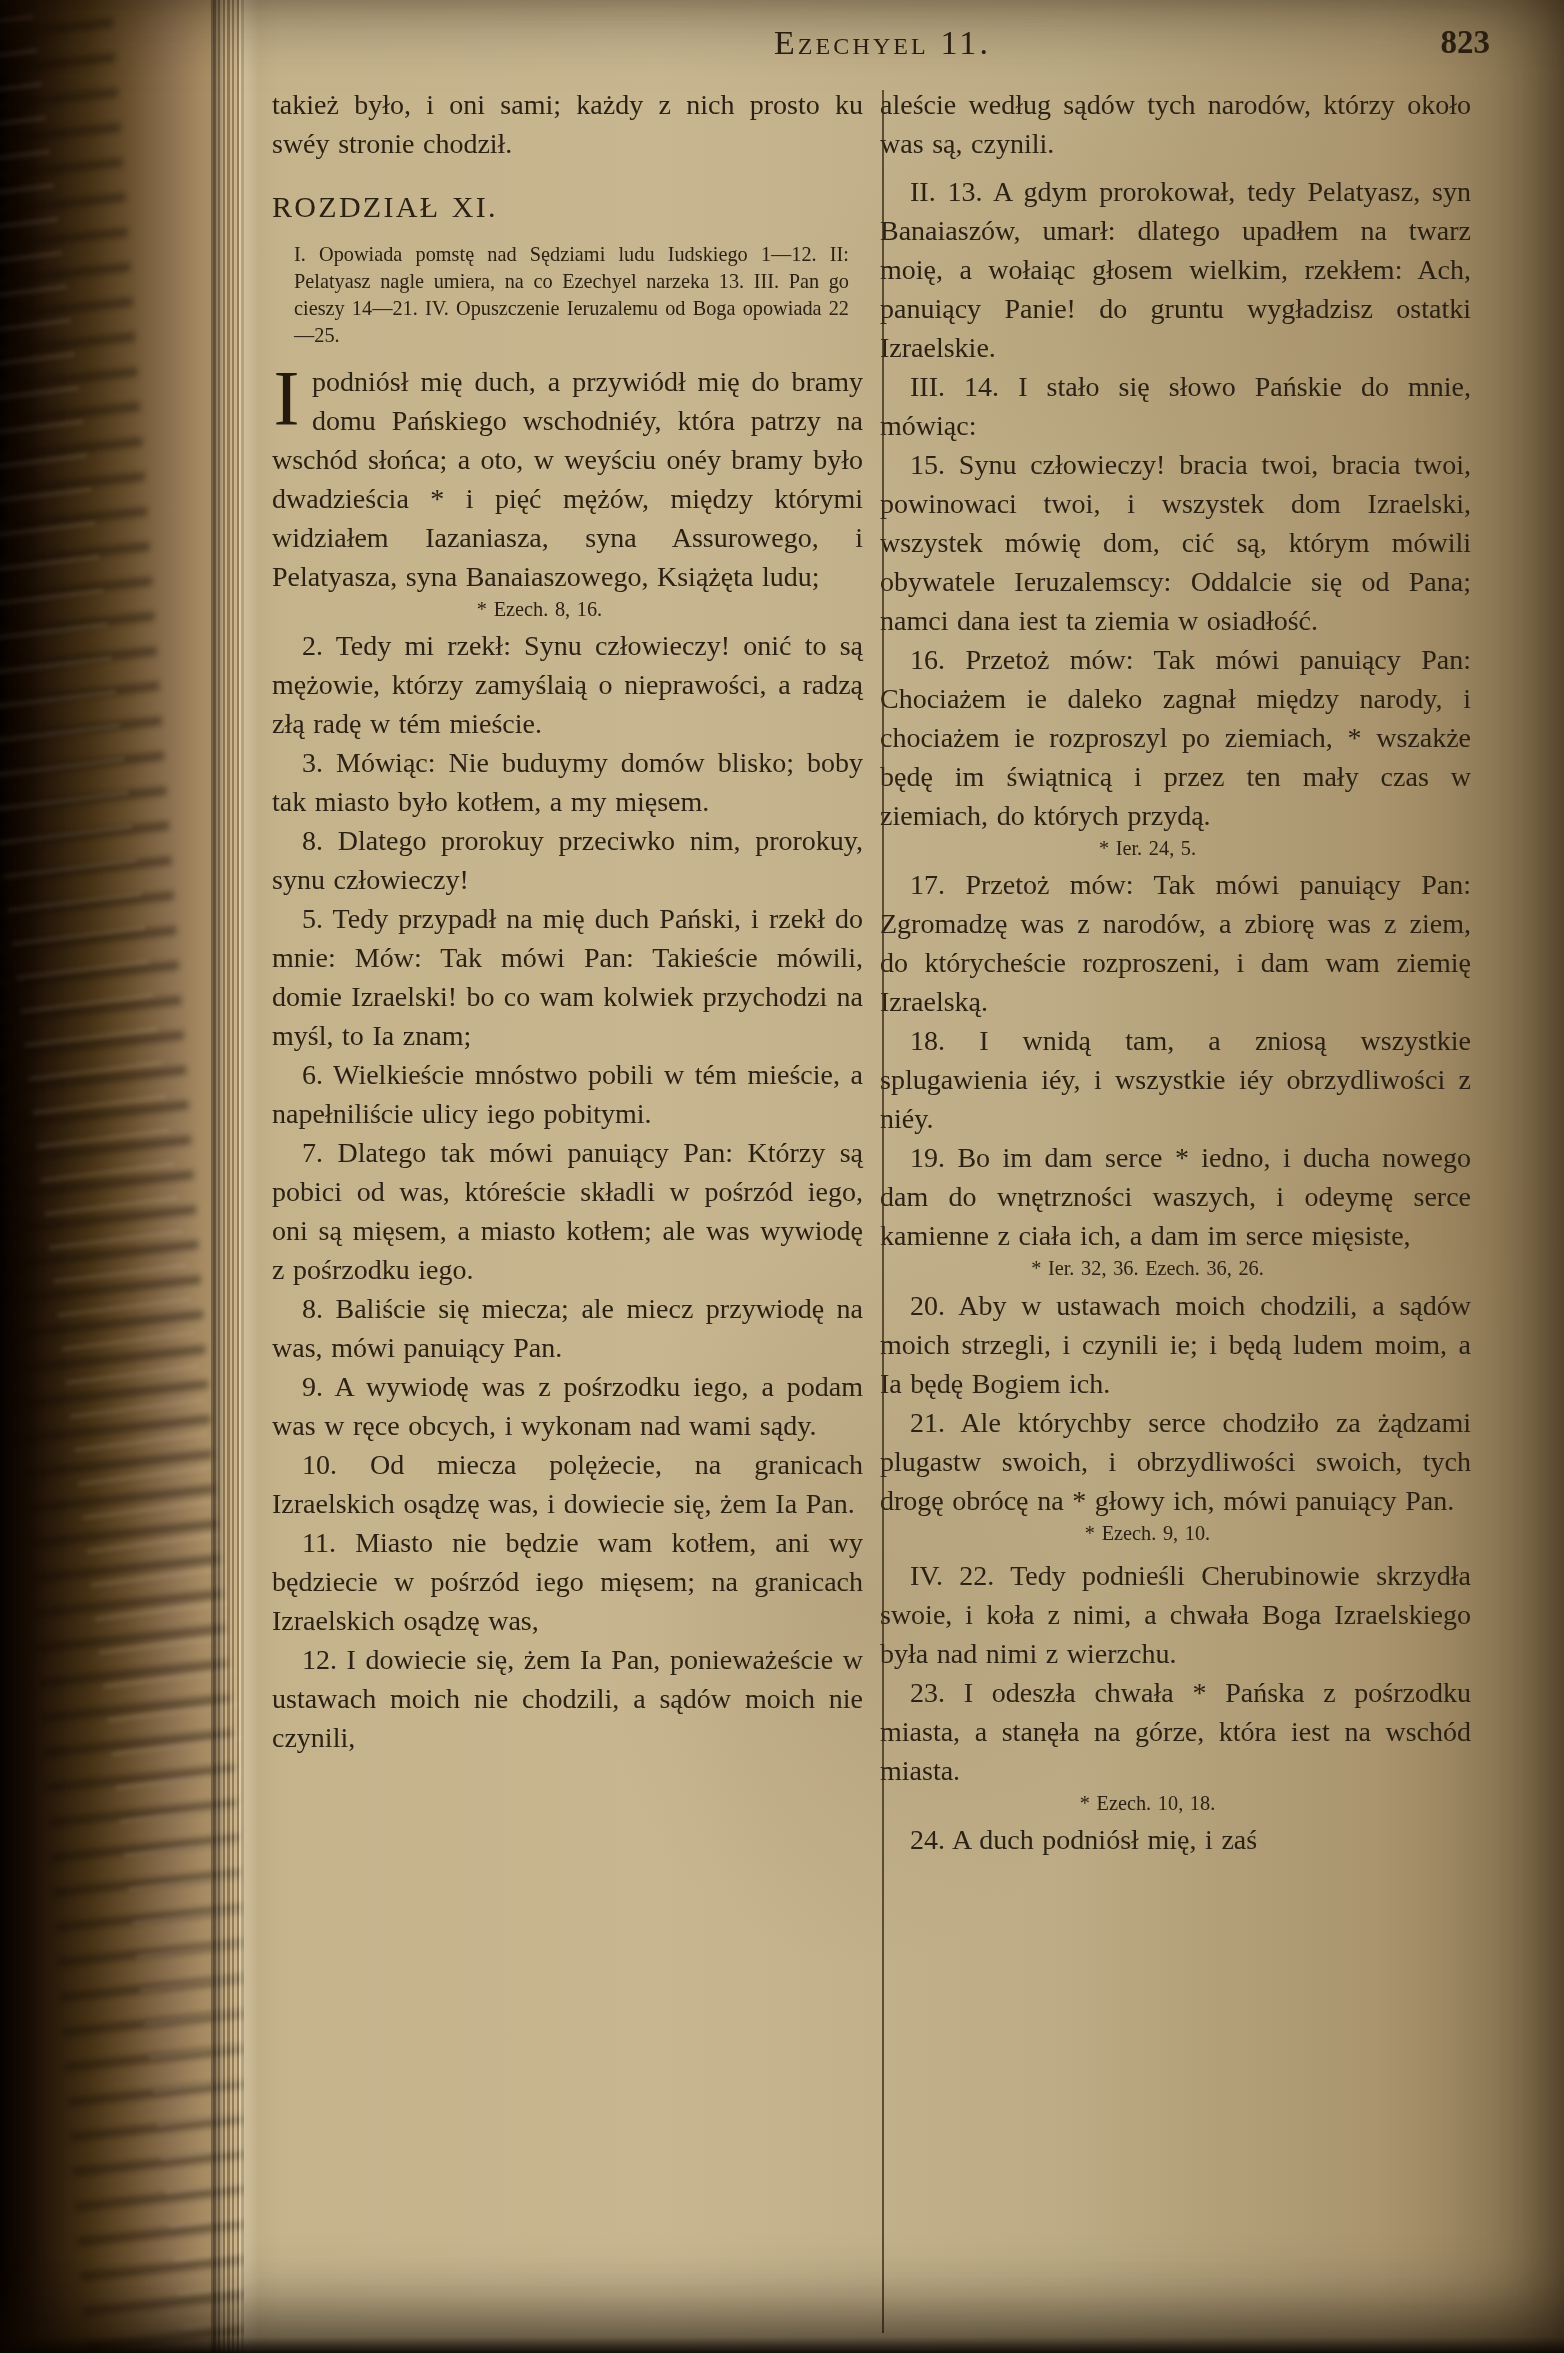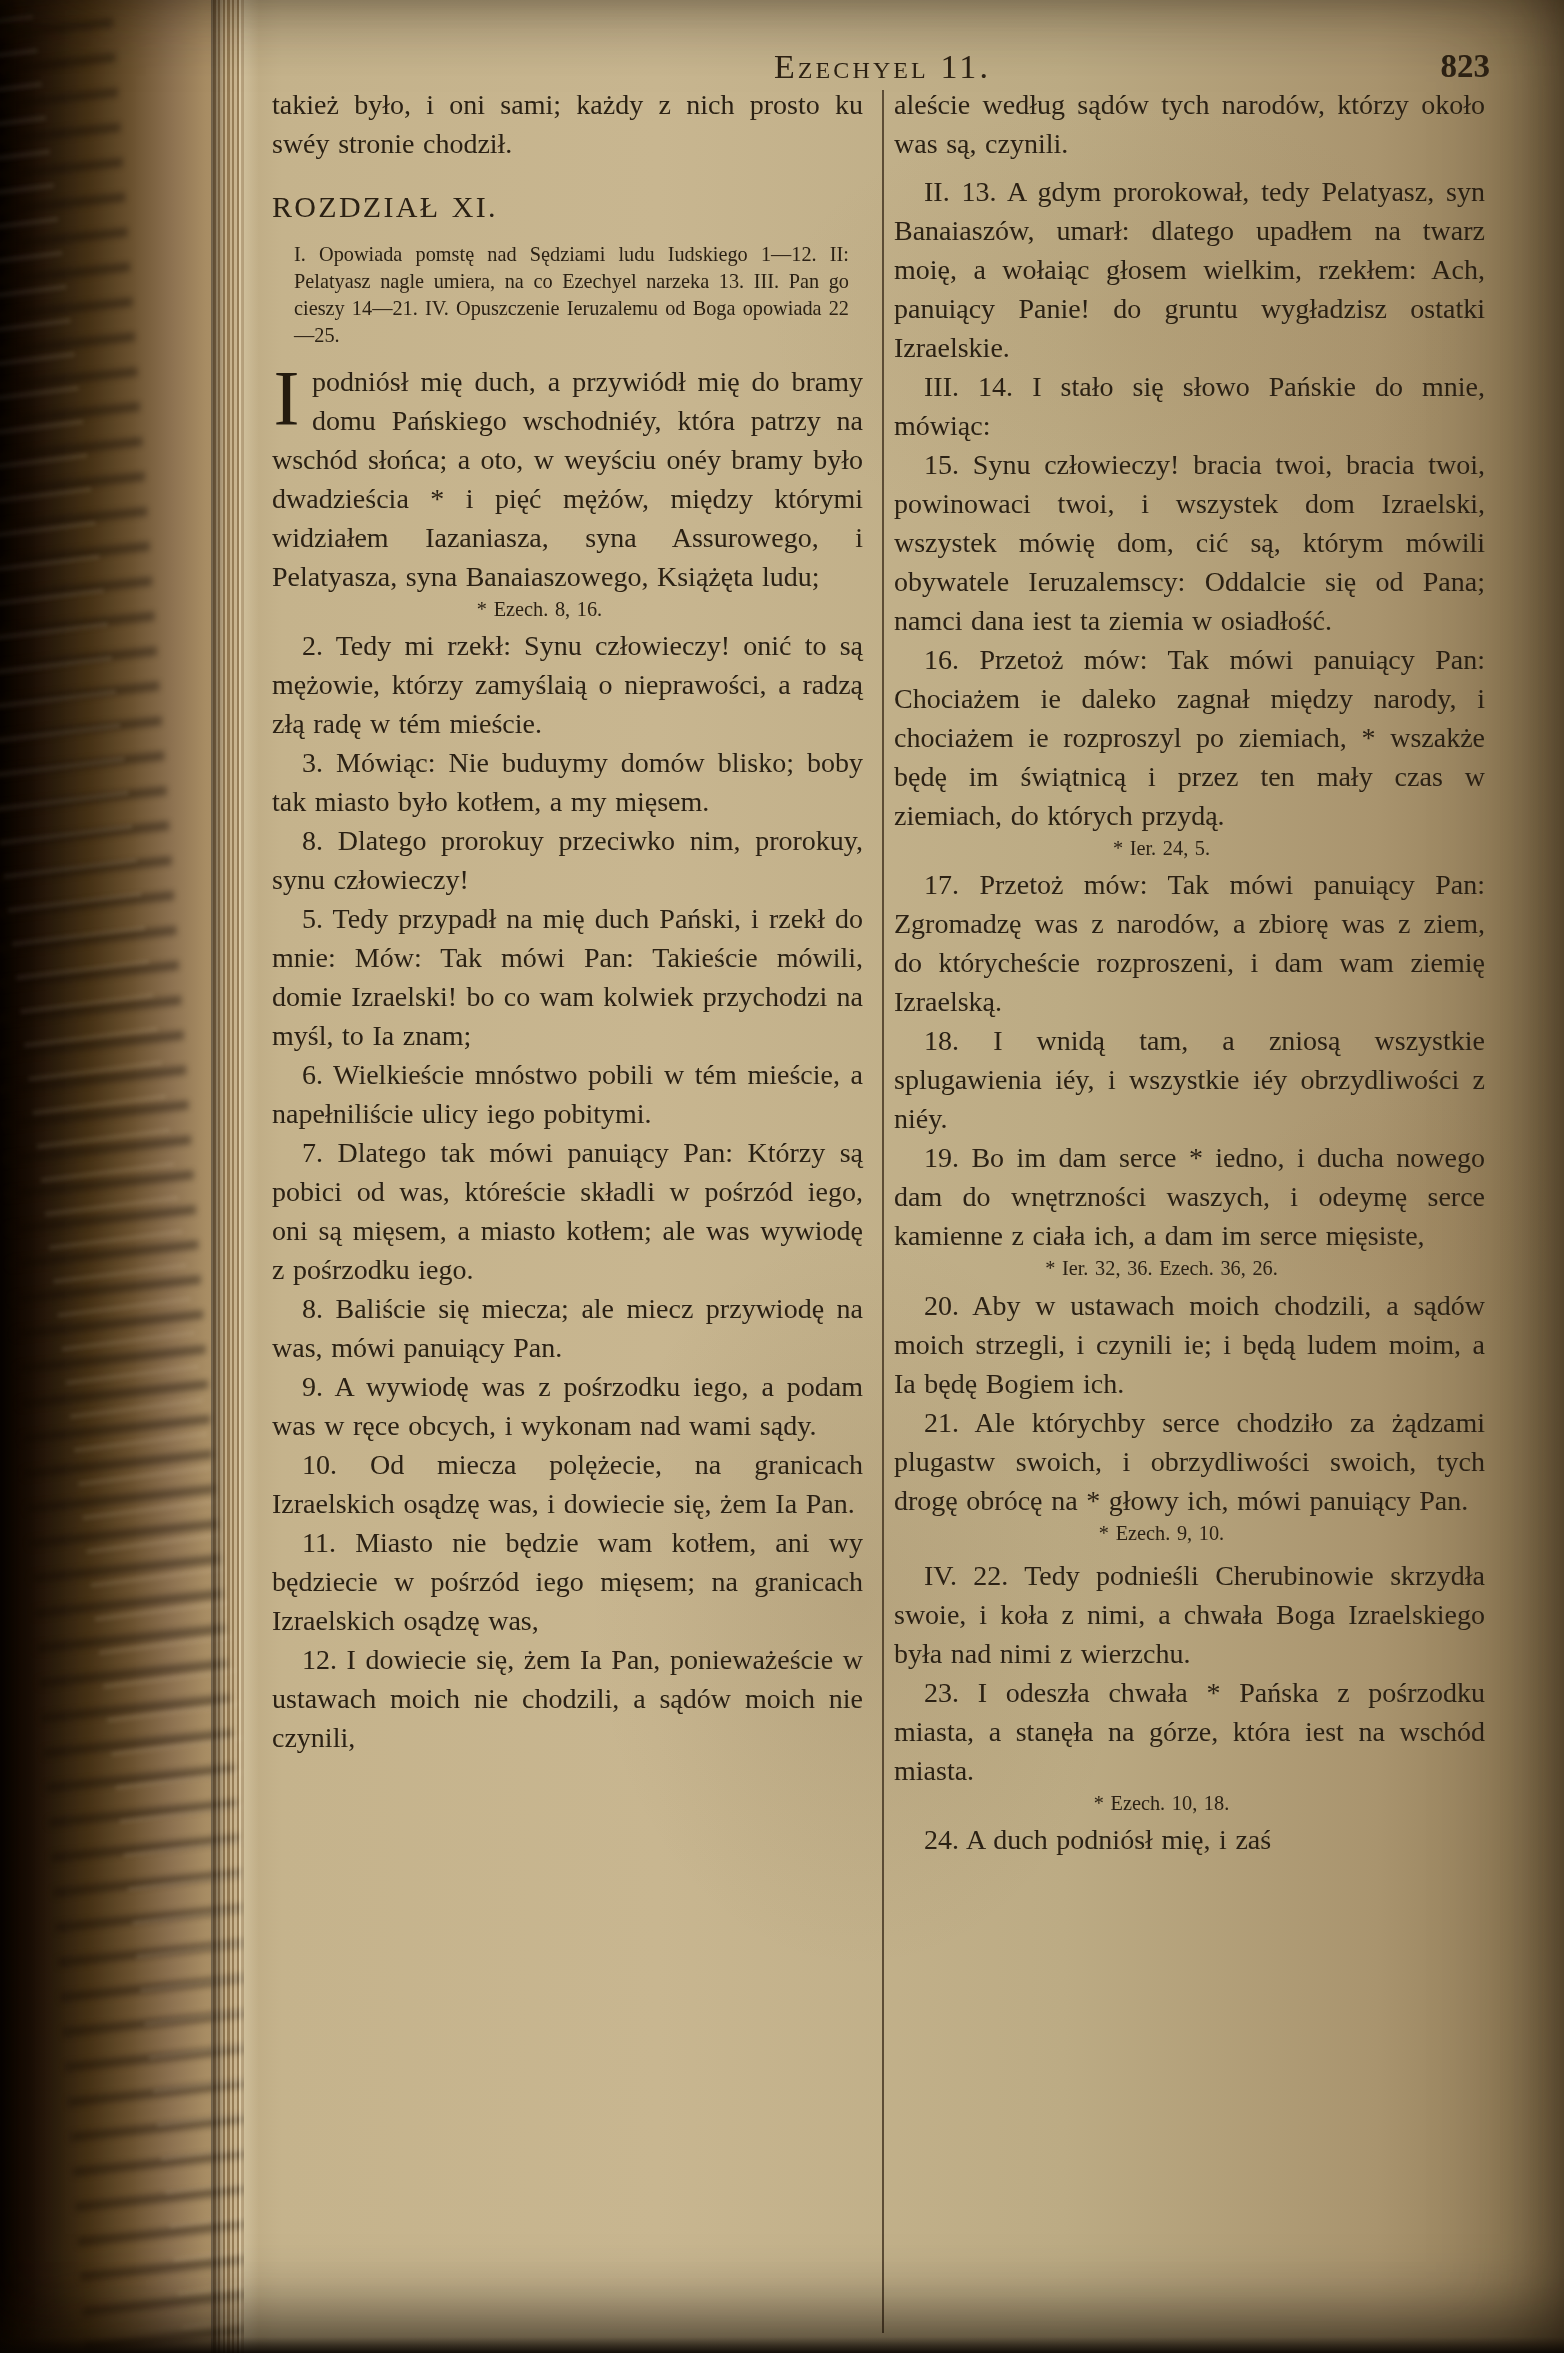--- a/index.html
+++ b/index.html
@@ -55,36 +55,36 @@
         rgba(250,240,212,.38) 0 2.3px, rgba(92,68,38,.38) 2.3px 4.7px);
     opacity: .85;
   }
   .gutter-fold-light {
     position: absolute; left: 239px; top: 0; bottom: 0; width: 20.3px;
     background: linear-gradient(90deg, rgba(255,245,215,.35), rgba(255,245,215,0));
   }
 
   
   .page-header {
-    position: absolute; left: 272px; top: 23.5px; width: 1221px; height: 44px; margin-top: 24px;
+    position: absolute; left: 272px; top: 23.5px; width: 1221px; height: 44px;
   }
   .running-title {
     position: absolute; left: 0; right: 0; text-align: center;
     font-variant: small-caps; font-size: 34px; letter-spacing: 3.1px;
     color: #2e2315;
   }
   .page-number {
     position: absolute; right: 3.1px; top: 0;
     font-size: 33px; font-weight: 700; color: #2e2315;
   }
 
   
   .text-area {
     position: absolute; left: 272px; top: 85px; width: 1221px; height: 2254px;
-    display: flex; gap: 31px;
+    display: flex; gap: 17px;
   }
   .col-divider {
     position: absolute; left: 610px; top: 4.7px; height: 2243px; width: 1.6px;
     background: rgba(58,43,26,.75);
   }
   .col { width: 591px; font-size: 28px; line-height: 39px; word-spacing: 1.6px; }
 
   .verse { margin: 0; text-align: justify; text-indent: 30px; }
   .verse.noindent, .verse.has-dropcap { text-indent: 0; }
   .verse.section-gap { margin-top: 9.4px; }

